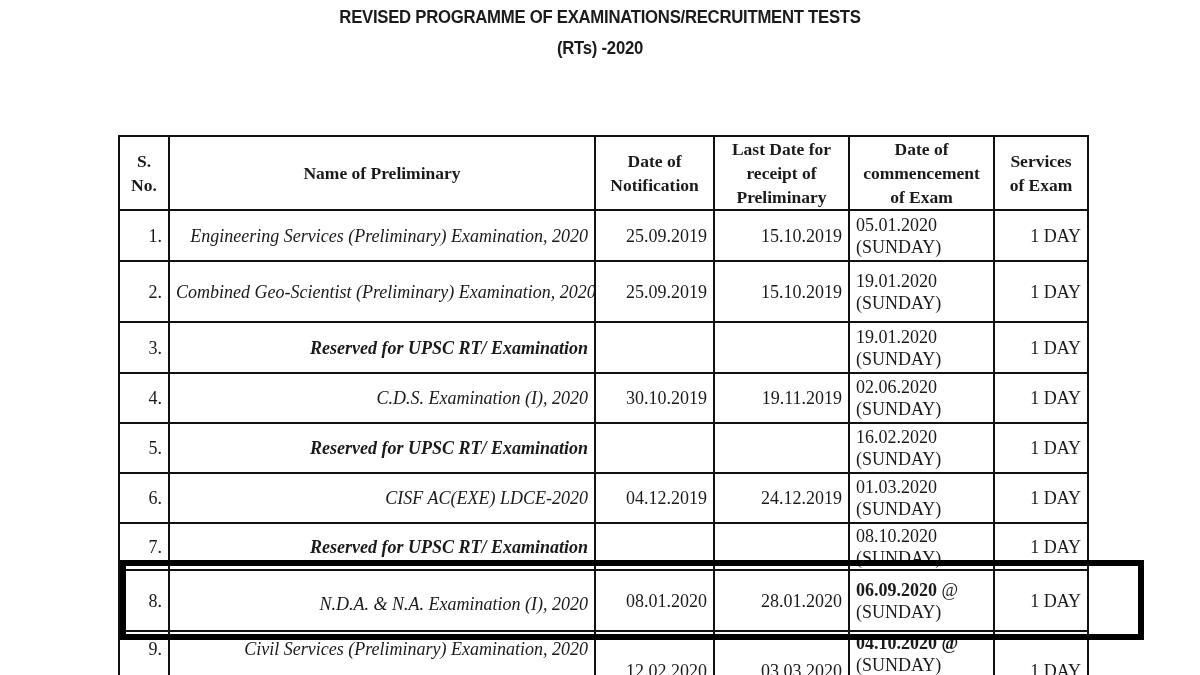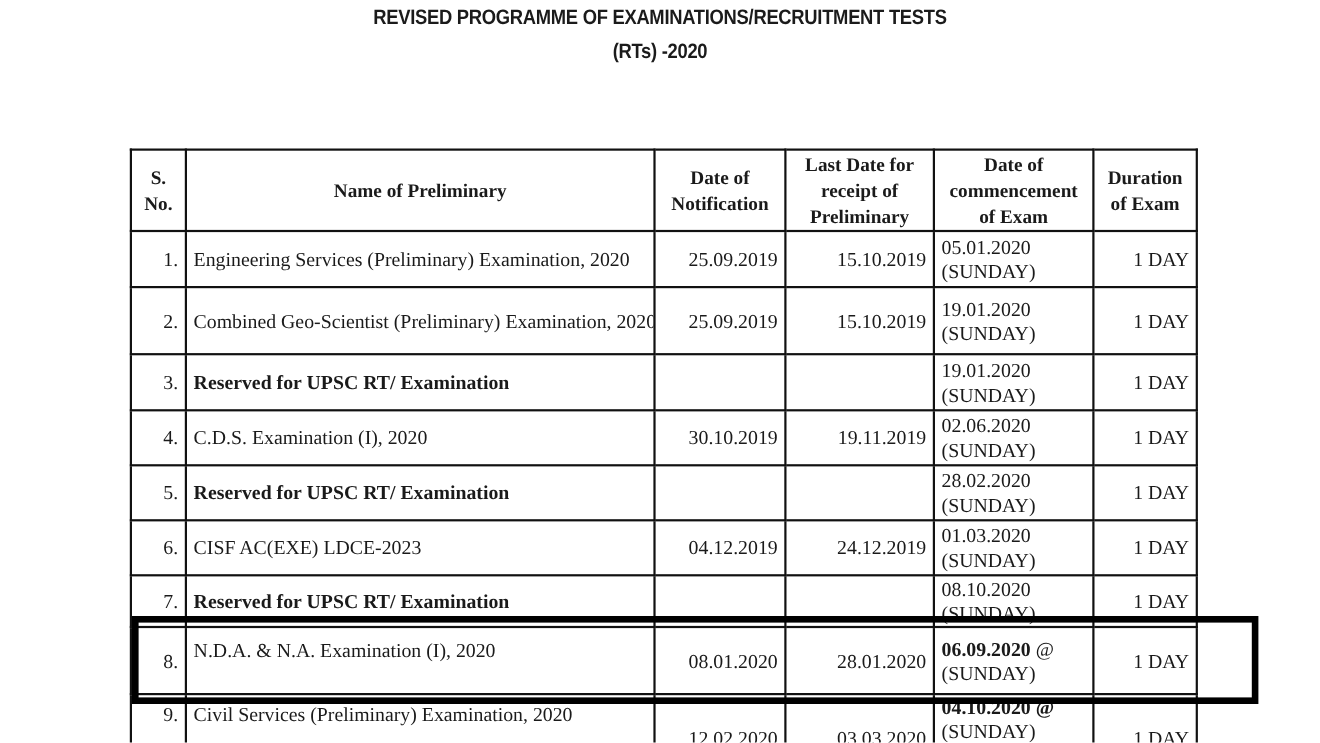--- a/index.html
+++ b/index.html
@@ -5,21 +5,21 @@
   html, body { margin:0; padding:0; background:#ffffff; }
   body { width:1200px; height:675px; overflow:hidden; position:relative; font-family:"Liberation Serif", serif; color:#1a1a1a; }
   .title { position:absolute; left:0; width:1200px; text-align:center; font-family:"Liberation Sans", sans-serif; font-weight:bold; font-size:19px; color:#1b1b1b; letter-spacing:-0.3px; transform:scaleX(0.88); }
   .title.l1 { top:6px; }
   .title.l2 { top:37px; }
   table.sched { position:absolute; left:118px; top:135px; border-collapse:collapse; table-layout:fixed; width:969px; }
   table.sched td, table.sched th { border:2px solid #111; padding:0 6px; font-size:18px; line-height:22px; vertical-align:middle; overflow:hidden; white-space:nowrap; }
   table.sched th { font-weight:bold; font-size:17.5px; line-height:24px; text-align:center; }
   th.name-h { text-align:left; padding-left:10px; }
   td.sno { text-align:right; padding-right:10px; }
-  td.name { text-align:left; padding-left:10px; }
+  td.name { text-align:right; padding-left:10px;font-style:italic; }
   td.name.bold { font-weight:bold; }
   td.c { text-align:right; }
   td.exam { text-align:left; line-height:23px; }
   .bold-date { font-weight:bold;margin-top:36px; }
   .highlight { position:absolute; left:120px; top:560px; width:1012px; height:68px; border:6px solid #000; pointer-events:none; }
 </style>
 </head>
 <body>
 
 <div class="title l1">REVISED PROGRAMME OF EXAMINATIONS/RECRUITMENT TESTS</div>
@@ -34,21 +34,21 @@
     <col style="width:145px">
     <col style="width:94px">
   </colgroup>
   <tbody>
       <tr style="height:73px">
     <th><span>S.</span><br><span>No.</span></th>
     <th class="name-h">Name of Preliminary</th>
     <th><span>Date of</span><br><span>Notification</span></th>
     <th><span>Last Date for</span><br><span>receipt of</span><br><span>Preliminary</span></th>
     <th><span>Date of</span><br><span>commencement</span><br><span>of Exam</span></th>
-    <th><span>Duration</span><br><span>of Exam</span></th>
+    <th><span>Services</span><br><span>of Exam</span></th>
   </tr>
 
   <tr style="height:51px">
     <td class="sno">1.</td>
     <td class="name">Engineering Services (Preliminary) Examination, 2020</td>
     <td class="c">25.09.2019</td>
     <td class="c">15.10.2019</td>
     <td class="exam"><span>05.01.2020</span><br><span>(SUNDAY)</span></td>
     <td class="c">1 DAY</td>
   </tr>
@@ -78,45 +78,45 @@
     <td class="c">19.11.2019</td>
     <td class="exam"><span>02.06.2020</span><br><span>(SUNDAY)</span></td>
     <td class="c">1 DAY</td>
   </tr>
 
   <tr style="height:50px">
     <td class="sno">5.</td>
     <td class="name bold">Reserved for UPSC RT/ Examination</td>
     <td class="c"></td>
     <td class="c"></td>
-    <td class="exam"><span>28.02.2020</span><br><span>(SUNDAY)</span></td>
+    <td class="exam"><span>16.02.2020</span><br><span>(SUNDAY)</span></td>
     <td class="c">1 DAY</td>
   </tr>
 
   <tr style="height:50px">
     <td class="sno">6.</td>
-    <td class="name">CISF AC(EXE) LDCE-2023</td>
+    <td class="name">CISF AC(EXE) LDCE-2020</td>
     <td class="c">04.12.2019</td>
     <td class="c">24.12.2019</td>
     <td class="exam"><span>01.03.2020</span><br><span>(SUNDAY)</span></td>
     <td class="c">1 DAY</td>
   </tr>
 
   <tr style="height:47px">
     <td class="sno">7.</td>
     <td class="name bold">Reserved for UPSC RT/ Examination</td>
     <td class="c"></td>
     <td class="c"></td>
     <td class="exam" style="vertical-align:top; padding-top:1px;"><span>08.10.2020</span><br><span>(SUNDAY)</span></td>
     <td class="c">1 DAY</td>
   </tr>
 
   <tr style="height:61px">
     <td class="sno">8.</td>
-    <td class="name" style="vertical-align:top; padding-top:9px;">N.D.A. &amp; N.A. Examination (I), 2020</td>
+    <td class="name" style="vertical-align:top; padding-top:22px;">N.D.A. &amp; N.A. Examination (I), 2020</td>
     <td class="c">08.01.2020</td>
     <td class="c">28.01.2020</td>
     <td class="exam"><span class="bold-date">06.09.2020</span><span> @</span><br><span>(SUNDAY)</span></td>
     <td class="c">1 DAY</td>
   </tr>
 
   <tr style="height:60px">
     <td class="sno" style="vertical-align:top; padding-top:6px;">9.</td>
     <td class="name" style="vertical-align:top; padding-top:6px;">Civil Services (Preliminary) Examination, 2020</td>
     <td class="c" style="vertical-align:top; padding-top:28px;">12.02.2020</td>

